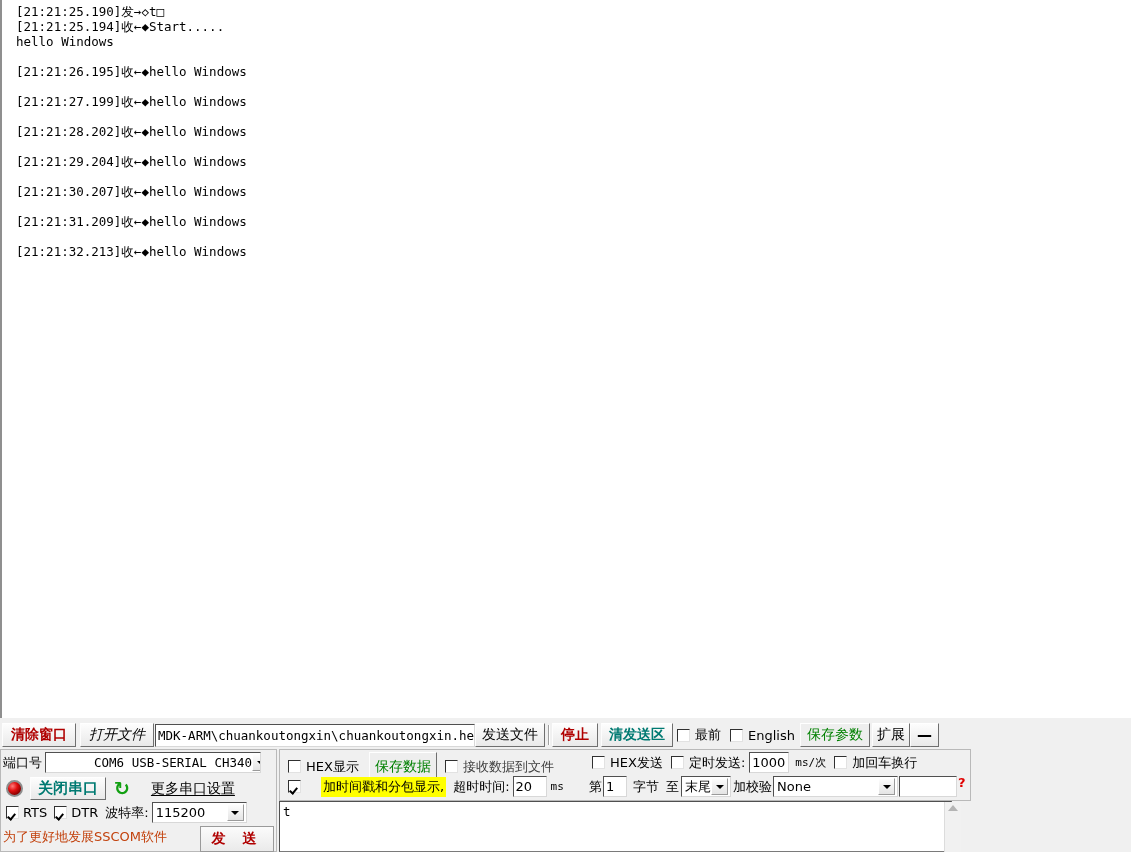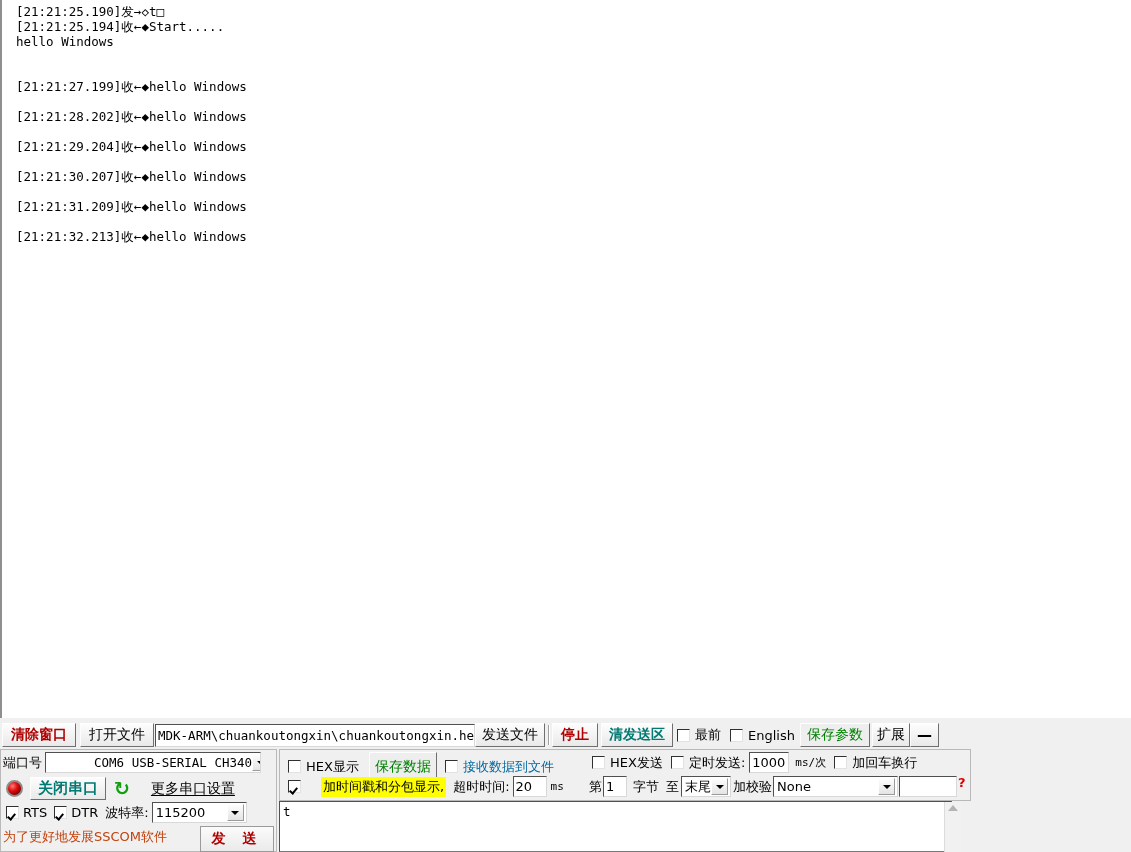--- a/index.html
+++ b/index.html
@@ -103,21 +103,21 @@
     width:3px;height:6px;
     border:solid #000;border-width:0 2px 2px 0;
     transform:rotate(40deg);
   }
   .lbl{font-size:13px;white-space:nowrap;}
   .row{position:absolute;display:flex;align-items:center;}
 
   .txtred{color:#b00000;font-weight:bold;}
   .txtgreen{color:#008000;}
   .txtteal{color:#007a72;font-weight:bold;}
-  .txtblue{color:#0369a1;}
+  .txtblue{color:#404040;}
   .cnfont{font-family:"DejaVu Sans","Liberation Sans",sans-serif;}
 
   .hl-yellow{background:#ffff00;}
 
   
   #toolbar1{left:2px;top:722px;height:26px;gap:0;}
 
   
   .groupbox{
     position:absolute;
@@ -184,20 +184,21 @@
 <body>
 
 <div class="app">
 
   <div class="recv-wrap">
     <div class="recv-inner" id="recv-inner">
         <div class="recv-line">[21:21:25.190]发→◇t□</div>
         <div class="recv-line">[21:21:25.194]收←◆Start.....</div>
         <div class="recv-line">hello Windows</div>
         <div class="recv-gap"></div>
+        <div class="recv-line">[21:21:26.195]收←◆hello Windows</div>
         <div class="recv-gap"></div>
         <div class="recv-line">[21:21:27.199]收←◆hello Windows</div>
         <div class="recv-gap"></div>
         <div class="recv-line">[21:21:28.202]收←◆hello Windows</div>
         <div class="recv-gap"></div>
         <div class="recv-line">[21:21:29.204]收←◆hello Windows</div>
         <div class="recv-gap"></div>
         <div class="recv-line">[21:21:30.207]收←◆hello Windows</div>
         <div class="recv-gap"></div>
         <div class="recv-line">[21:21:31.209]收←◆hello Windows</div>
@@ -206,21 +207,21 @@
       </div>
   </div>
 
   <div class="bottom">
 
     <div class="row" id="toolbar1" style="left:2px;top:4px;">
       <div class="btn" style="height:24px;padding:0 8px;">
         <span class="txtred cnfont">清除窗口</span>
       </div>
       <div style="width:4px;"></div>
-      <div class="btn" style="height:24px;padding:0 8px;">
+      <div class="btn" style="height:24px;padding:0 8px;font-style:italic;">
         <span class="cnfont">打开文件</span>
       </div>
       <div class="tf" style="width:320px;height:23px;font-family:'DejaVu Sans Mono','Liberation Mono',monospace;font-size:12.5px;margin-left:1px;">
         <span>MDK-ARM\chuankoutongxin\chuankoutongxin.hex</span>
       </div>
       <div class="btn" style="height:24px;padding:0 6px;">
         <span class="cnfont">发送文件</span>
       </div>
       <div class="vsep"></div>
       <div class="btn" style="height:24px;padding:0 8px;">

